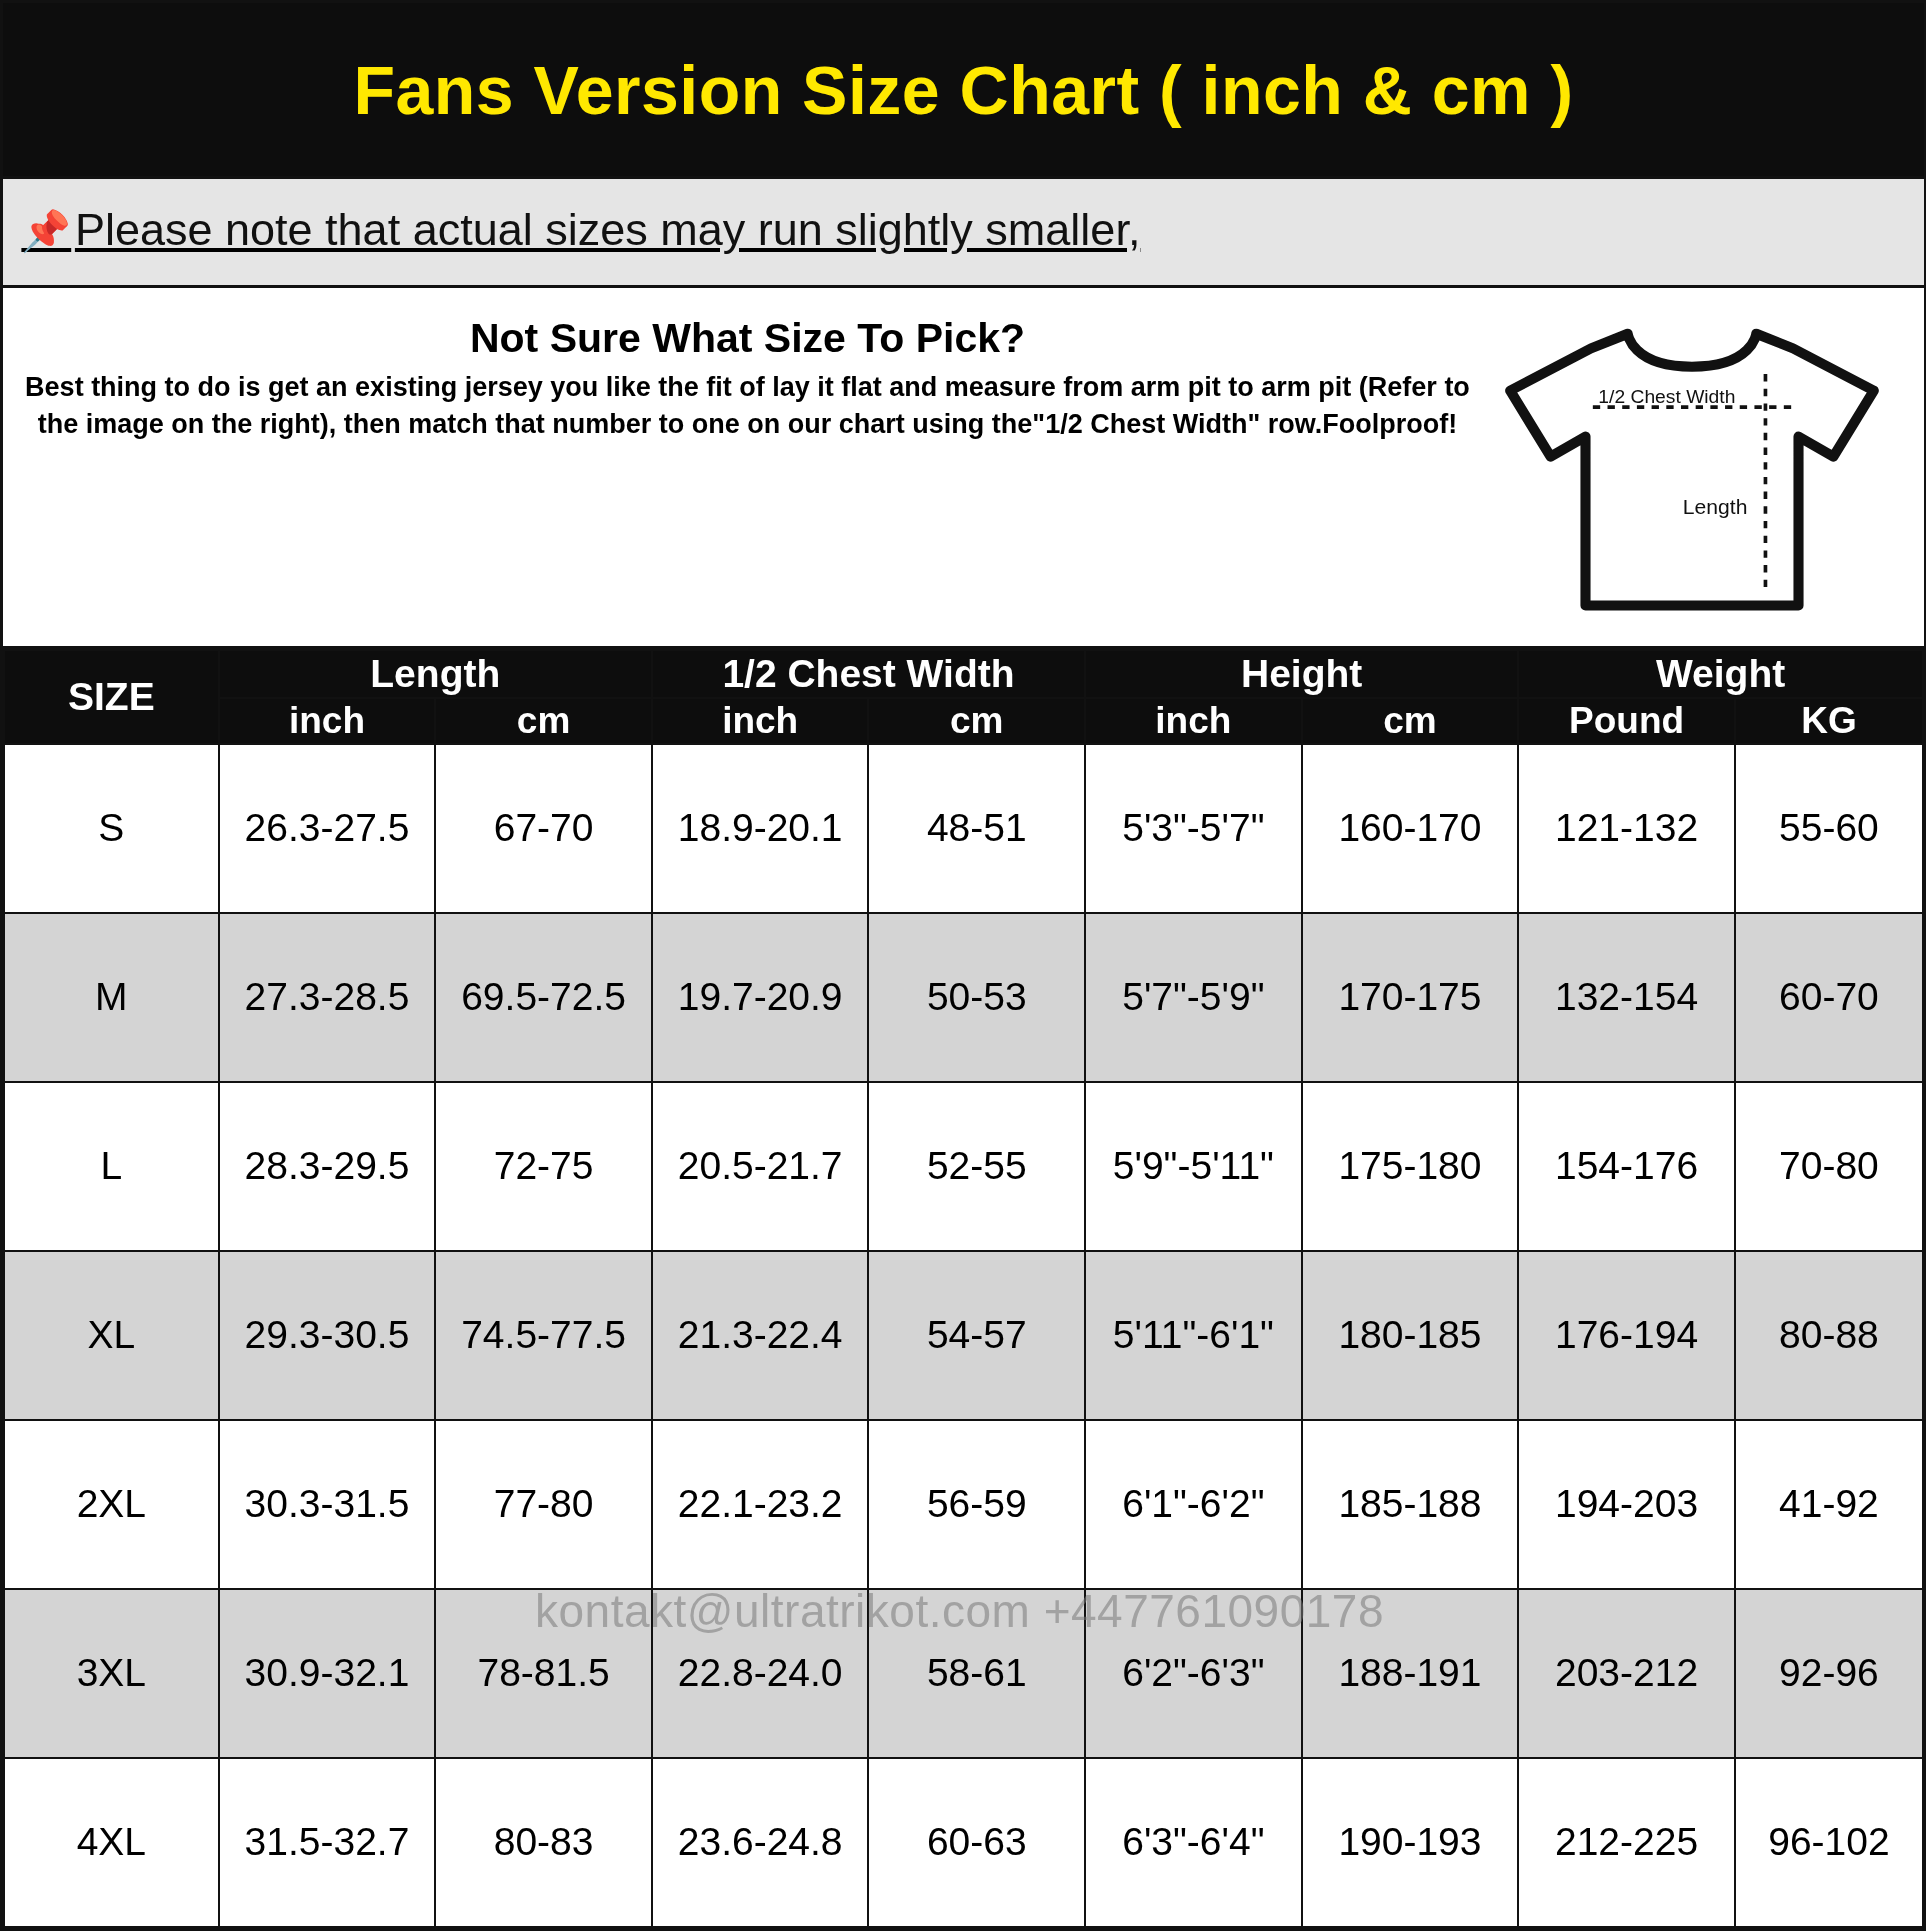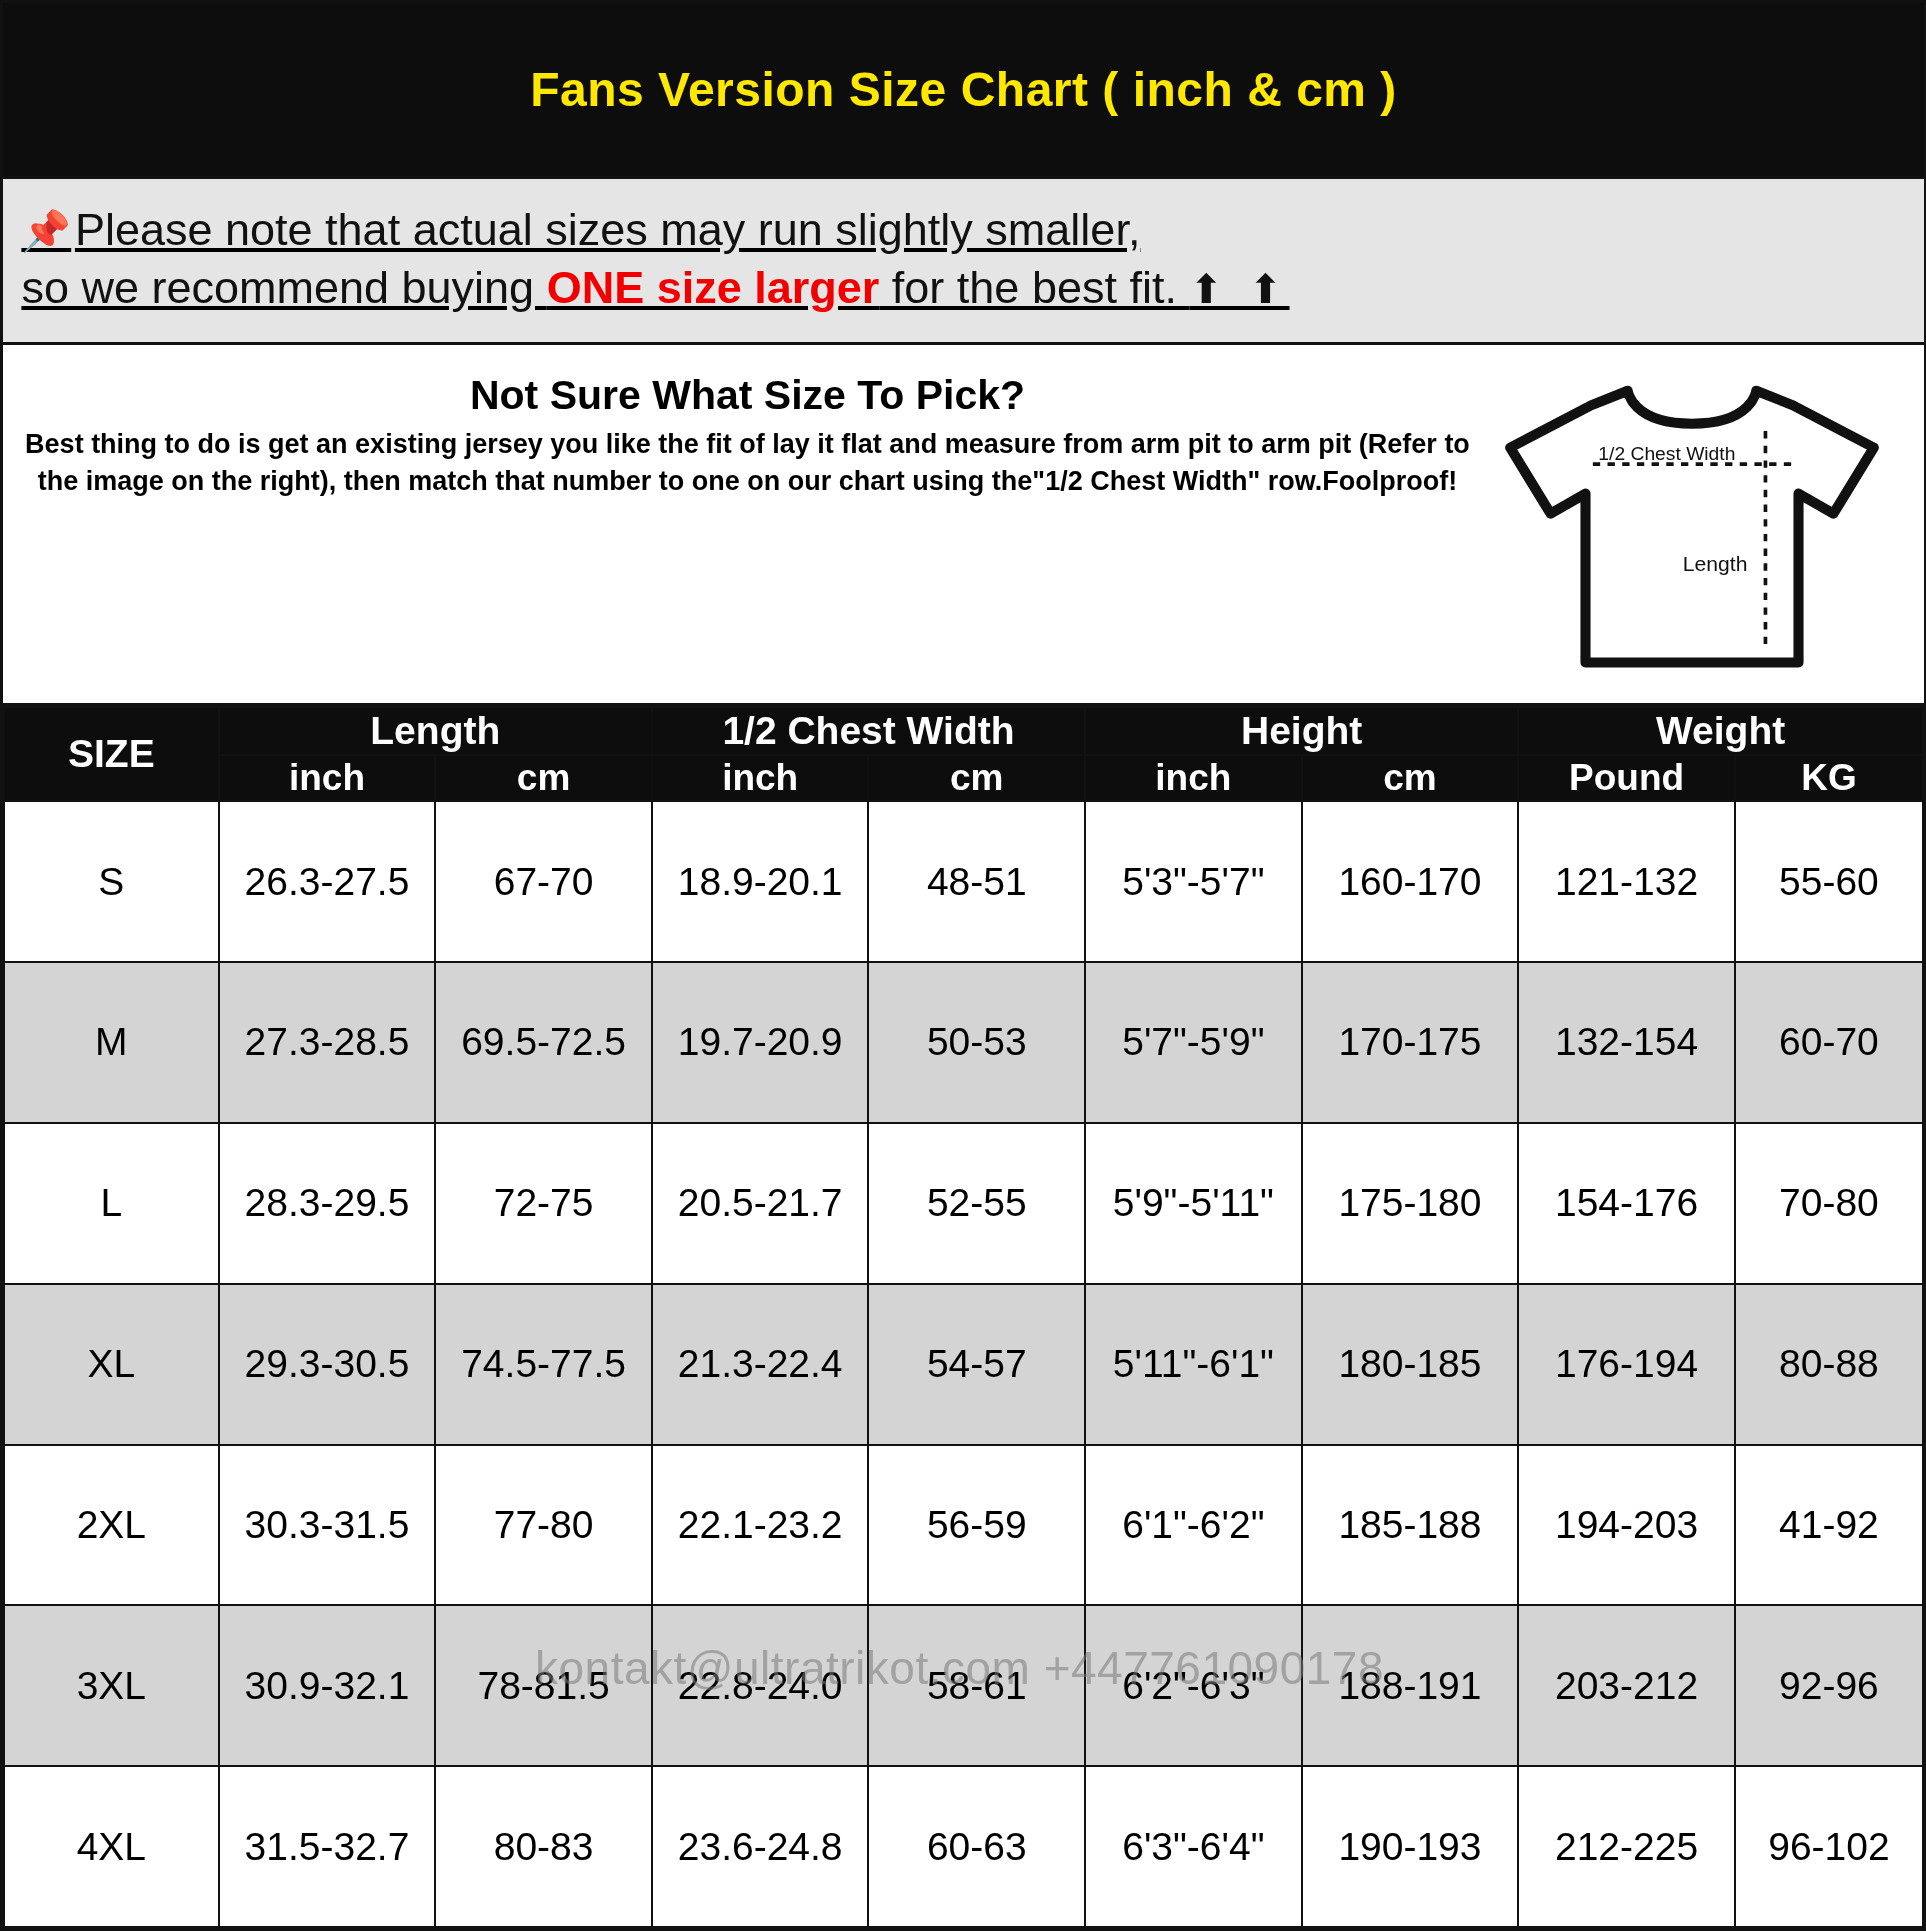--- a/index.html
+++ b/index.html
@@ -30,21 +30,21 @@
   .title-bar {
     background: #0d0d0d;
     height: 173px;
     display: flex;
     align-items: center;
     justify-content: center;
     flex: 0 0 auto;
   }
   .title-bar .title {
     color: #ffe800;
-    font-size: 48px;
+    font-size: 68px;
     font-weight: bold;
     letter-spacing: 0.5px;
     text-align: center;
     font-family: "Liberation Sans", sans-serif;
   }
 
   
   .note-band {
     background: #e5e5e5;
     border-top: 3.7px solid #111111;
@@ -178,23 +178,20 @@
 
 <div class="sheet">
 
   <div class="title-bar">
     <div class="title">Fans Version Size Chart ( inch &amp; cm )</div>
   </div>
 
   <div class="note-band">
     <div class="note-line">
       <span class="pin-icon">📌</span><span>Please note that actual sizes may run slightly smaller,</span>
-    </div>
-    <div class="note-line">
-      <span>so we recommend buying </span><span class="emph-red">ONE size larger</span><span> for the best fit. </span><span class="arrows">⬆ ⬆</span>
     </div>
   </div>
 
   <div class="advice">
     <div class="advice-text">
       <div class="advice-head">Not Sure What Size To Pick?</div>
       <div class="advice-body">Best thing to do is get an existing jersey you like the fit of lay it flat and measure from arm pit to arm pit (Refer to the image on the right), then match that number to one on our chart using the"1/2 Chest Width" row.Foolproof!</div>
     </div>
     <div class="advice-img">
       <svg width="404" height="303" viewBox="0 0 440 330">

